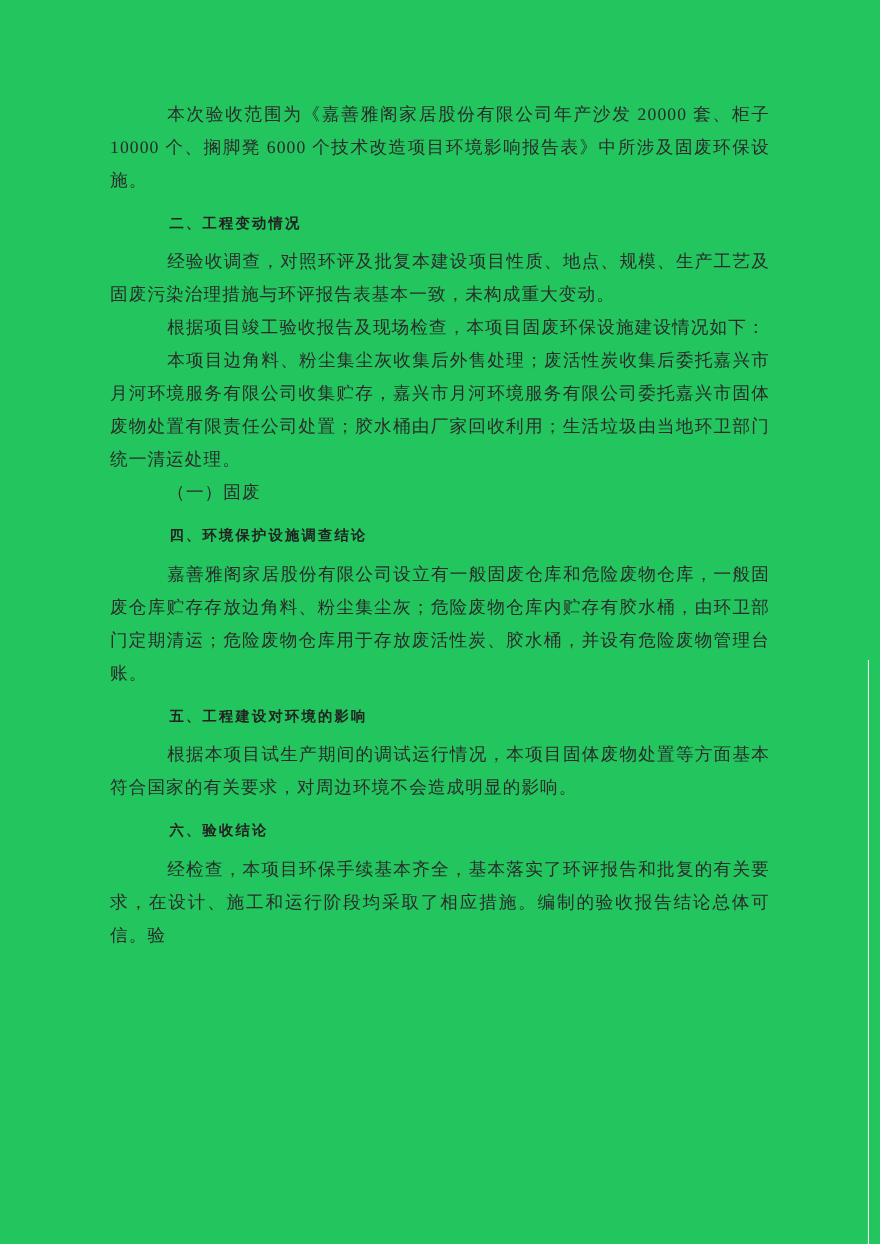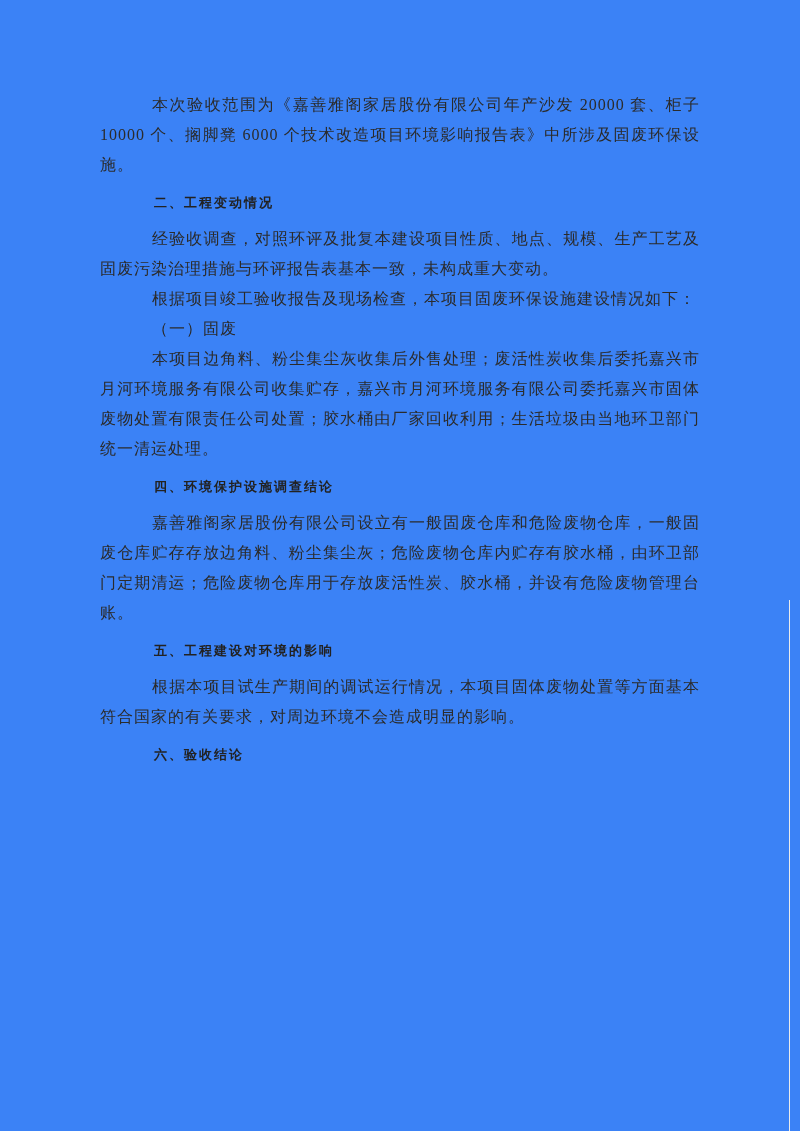--- a/index.html
+++ b/index.html
@@ -11,21 +11,21 @@
     height: 1131px;
     position: relative;
     background: #ffffff;
     font-family: "Liberation Serif", serif;
     color: #2b2b2b;
     overflow: hidden;
   }
   .page {
     position: absolute;
     inset: 0;
-    background: #3b82f6;
+    background: #22c55e;
   }
   .doc {
     position: absolute;
     left: 100px;
     top: 90px;
     width: 600px;
   }
   .para {
     margin: 0;
     font-size: 16px;
@@ -63,33 +63,34 @@
 
     <p class="para">本次验收范围为《嘉善雅阁家居股份有限公司年产沙发 20000 套、柜子 10000 个、搁脚凳 6000 个技术改造项目环境影响报告表》中所涉及固废环保设施。</p>
 
     <h2 class="heading">二、工程变动情况</h2>
 
     <p class="para">经验收调查，对照环评及批复本建设项目性质、地点、规模、生产工艺及固废污染治理措施与环评报告表基本一致，未构成重大变动。</p>
 
 
     <p class="para">根据项目竣工验收报告及现场检查，本项目固废环保设施建设情况如下：</p>
 
+    <p class="para">本项目边角料、粉尘集尘灰收集后外售处理；废活性炭收集后委托嘉兴市月河环境服务有限公司收集贮存，嘉兴市月河环境服务有限公司委托嘉兴市固体废物处置有限责任公司处置；胶水桶由厂家回收利用；生活垃圾由当地环卫部门统一清运处理。</p>
+
     <p class="para">（一）固废</p>
-
-    <p class="para">本项目边角料、粉尘集尘灰收集后外售处理；废活性炭收集后委托嘉兴市月河环境服务有限公司收集贮存，嘉兴市月河环境服务有限公司委托嘉兴市固体废物处置有限责任公司处置；胶水桶由厂家回收利用；生活垃圾由当地环卫部门统一清运处理。</p>
 
     <h2 class="heading">四、环境保护设施调查结论</h2>
 
 
     <p class="para">嘉善雅阁家居股份有限公司设立有一般固废仓库和危险废物仓库，一般固废仓库贮存存放边角料、粉尘集尘灰；危险废物仓库内贮存有胶水桶，由环卫部门定期清运；危险废物仓库用于存放废活性炭、胶水桶，并设有危险废物管理台账。</p>
 
 
     <h2 class="heading">五、工程建设对环境的影响</h2>
 
     <p class="para">根据本项目试生产期间的调试运行情况，本项目固体废物处置等方面基本符合国家的有关要求，对周边环境不会造成明显的影响。</p>
 
     <h2 class="heading">六、验收结论</h2>
 
+    <p class="para">经检查，本项目环保手续基本齐全，基本落实了环评报告和批复的有关要求，在设计、施工和运行阶段均采取了相应措施。编制的验收报告结论总体可信。验</p>
 
   </div>
 
   <div class="scan-edge"></div>
 </div>
 
 </body></html>

